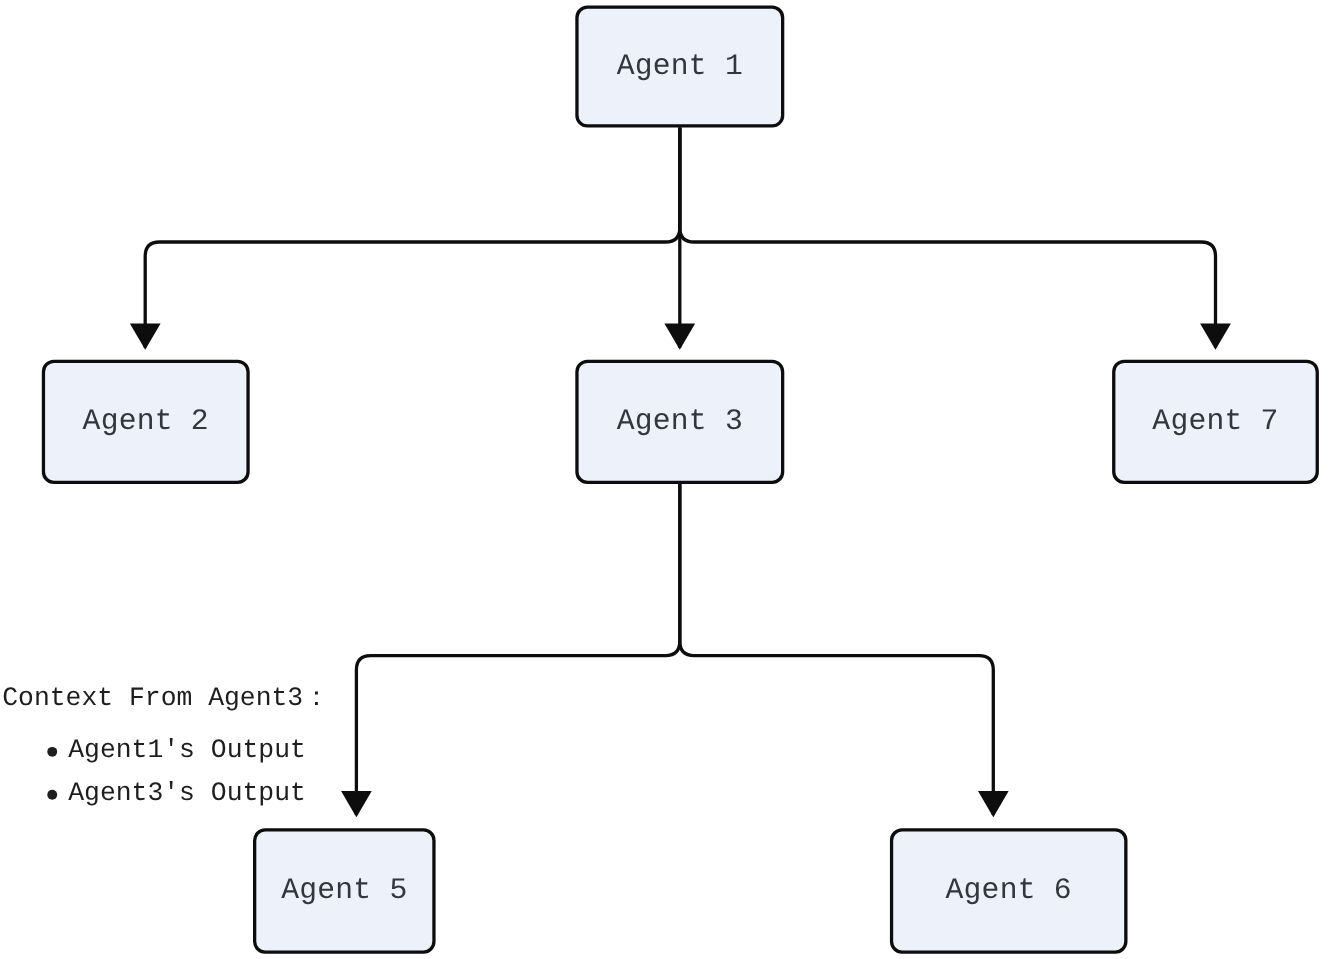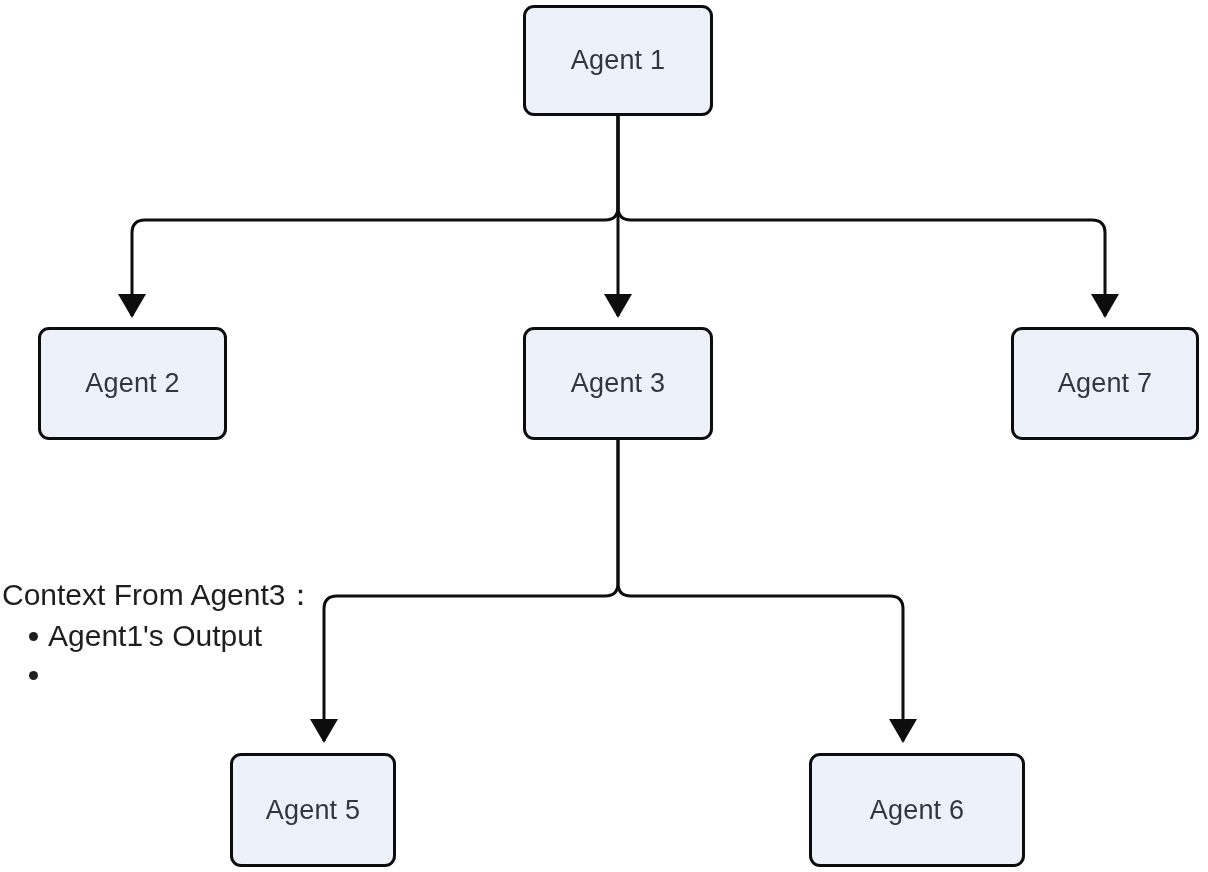--- a/index.html
+++ b/index.html
@@ -5,21 +5,21 @@
   html, body {
     margin: 0;
     padding: 0;
     background: #ffffff;
   }
   .canvas {
     position: relative;
     width: 1208px;
     height: 872px;
     background: var(--background, #ffffff);
-    font-family: Liberation Sans, sans-serif;
+    font-family: Liberation Mono, monospace;
     overflow: hidden;
   }
   .edges-layer {
     position: absolute;
     left: 0;
     top: 0;
     width: 100%;
     height: 100%;
     pointer-events: none;
   }
@@ -44,30 +44,30 @@
   }
   .node-label {
     font-size: 27px;
     color: var(--node-text-color, #32363f);
     letter-spacing: 0.2px;
     white-space: nowrap;
   }
   .annotation {
     position: absolute;
     left: 2px;
-    top: 578px;
+    top: 619px;
     color: var(--annotation-text-color, #1e1e1e);
-    font-size: 30px;
+    font-size: 24px;
   }
   .annotation-title {
     line-height: 34px;
   }
   .annotation-list {
     list-style: none;
-    margin: 1px;
+    margin: 15px;
     padding: 0;
   }
   .annotation-item {
     position: relative;
     padding-left: 45px;
     margin-top: 9px;
     line-height: 30px;
   }
   .annotation-item .bullet-dot {
     position: absolute;
@@ -123,17 +123,18 @@
 
   <div class="annotation">
     <div class="annotation-title">Context From Agent3：</div>
     <ul class="annotation-list">
       <li class="annotation-item">
         <span class="bullet-dot"></span>
         <span>Agent1's Output</span>
       </li>
       <li class="annotation-item">
         <span class="bullet-dot"></span>
+        <span>Agent3's Output</span>
       </li>
     </ul>
   </div>
 
 </div>
 
 </body></html>

